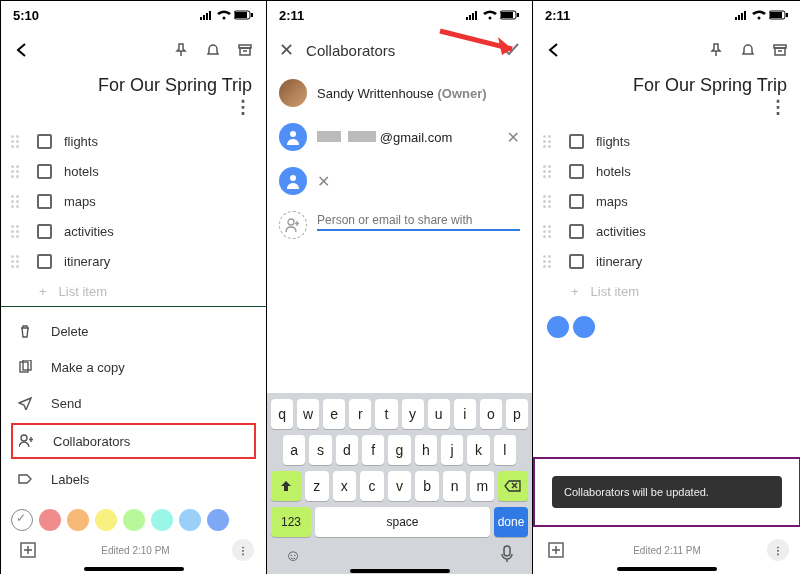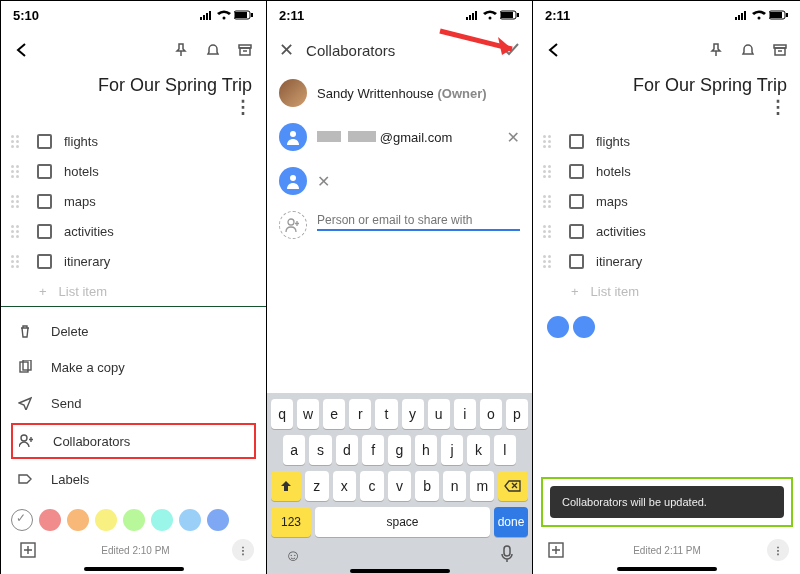--- a/index.html
+++ b/index.html
@@ -56,30 +56,30 @@
   .collab-item .own { color:#888; font-weight:700; }
   .xsm { color:#888; font-size:16px; }
   .redact { background:#bbb; display:inline-block; height:11px; }
   .share-inp { border-bottom:2px solid #2f7ae5; display:flex; align-items:center; padding:2px 0; margin:8px 12px 0 50px; }
   .share-inp input { border:0; outline:0; font-size:12px; color:#888; width:100%; }
 
   .kb { position:absolute; left:0; right:0; bottom:0; background:#d2d5da; padding:6px 4px 8px; }
   .krow { display:flex; gap:4px; justify-content:center; margin-bottom:6px; }
   .key { background:#fff; border-radius:4px; height:30px; display:flex; align-items:center; justify-content:center; font-size:14px; color:#222; box-shadow:0 1px 0 #aaa; }
   .key.l { flex:1; min-width:20px; }
-  .key.g { background:#fde047; }
+  .key.g { background:#bef264; }
   .key.b { background:#2f7ae5; color:#fff; }
   .kb-bot { display:flex; align-items:center; justify-content:space-between; padding:2px 14px 0; color:#555; }
 
   .arrow { position:absolute; top:24px; left:435px; }
 
   .avs { display:flex; gap:4px; padding:10px 14px; }
   .av2 { width:22px; height:22px; border-radius:50%; background:#4f8ff7; }
 
-  .toast-wrap { border:2px solid #84cc16; margin:0 8px; padding:7px; }
+  .toast-wrap { border:2px solid #701a75; margin:0 0; padding:17px; }
   .toast { background:#323232; color:#eee; font-size:11px; border-radius:4px; padding:10px 12px; }
 </style>
 </head>
 <body>
 
 <div class="frame">
 
   <div class="phone p1">
     <div class="status">
       <span>5:10</span>

